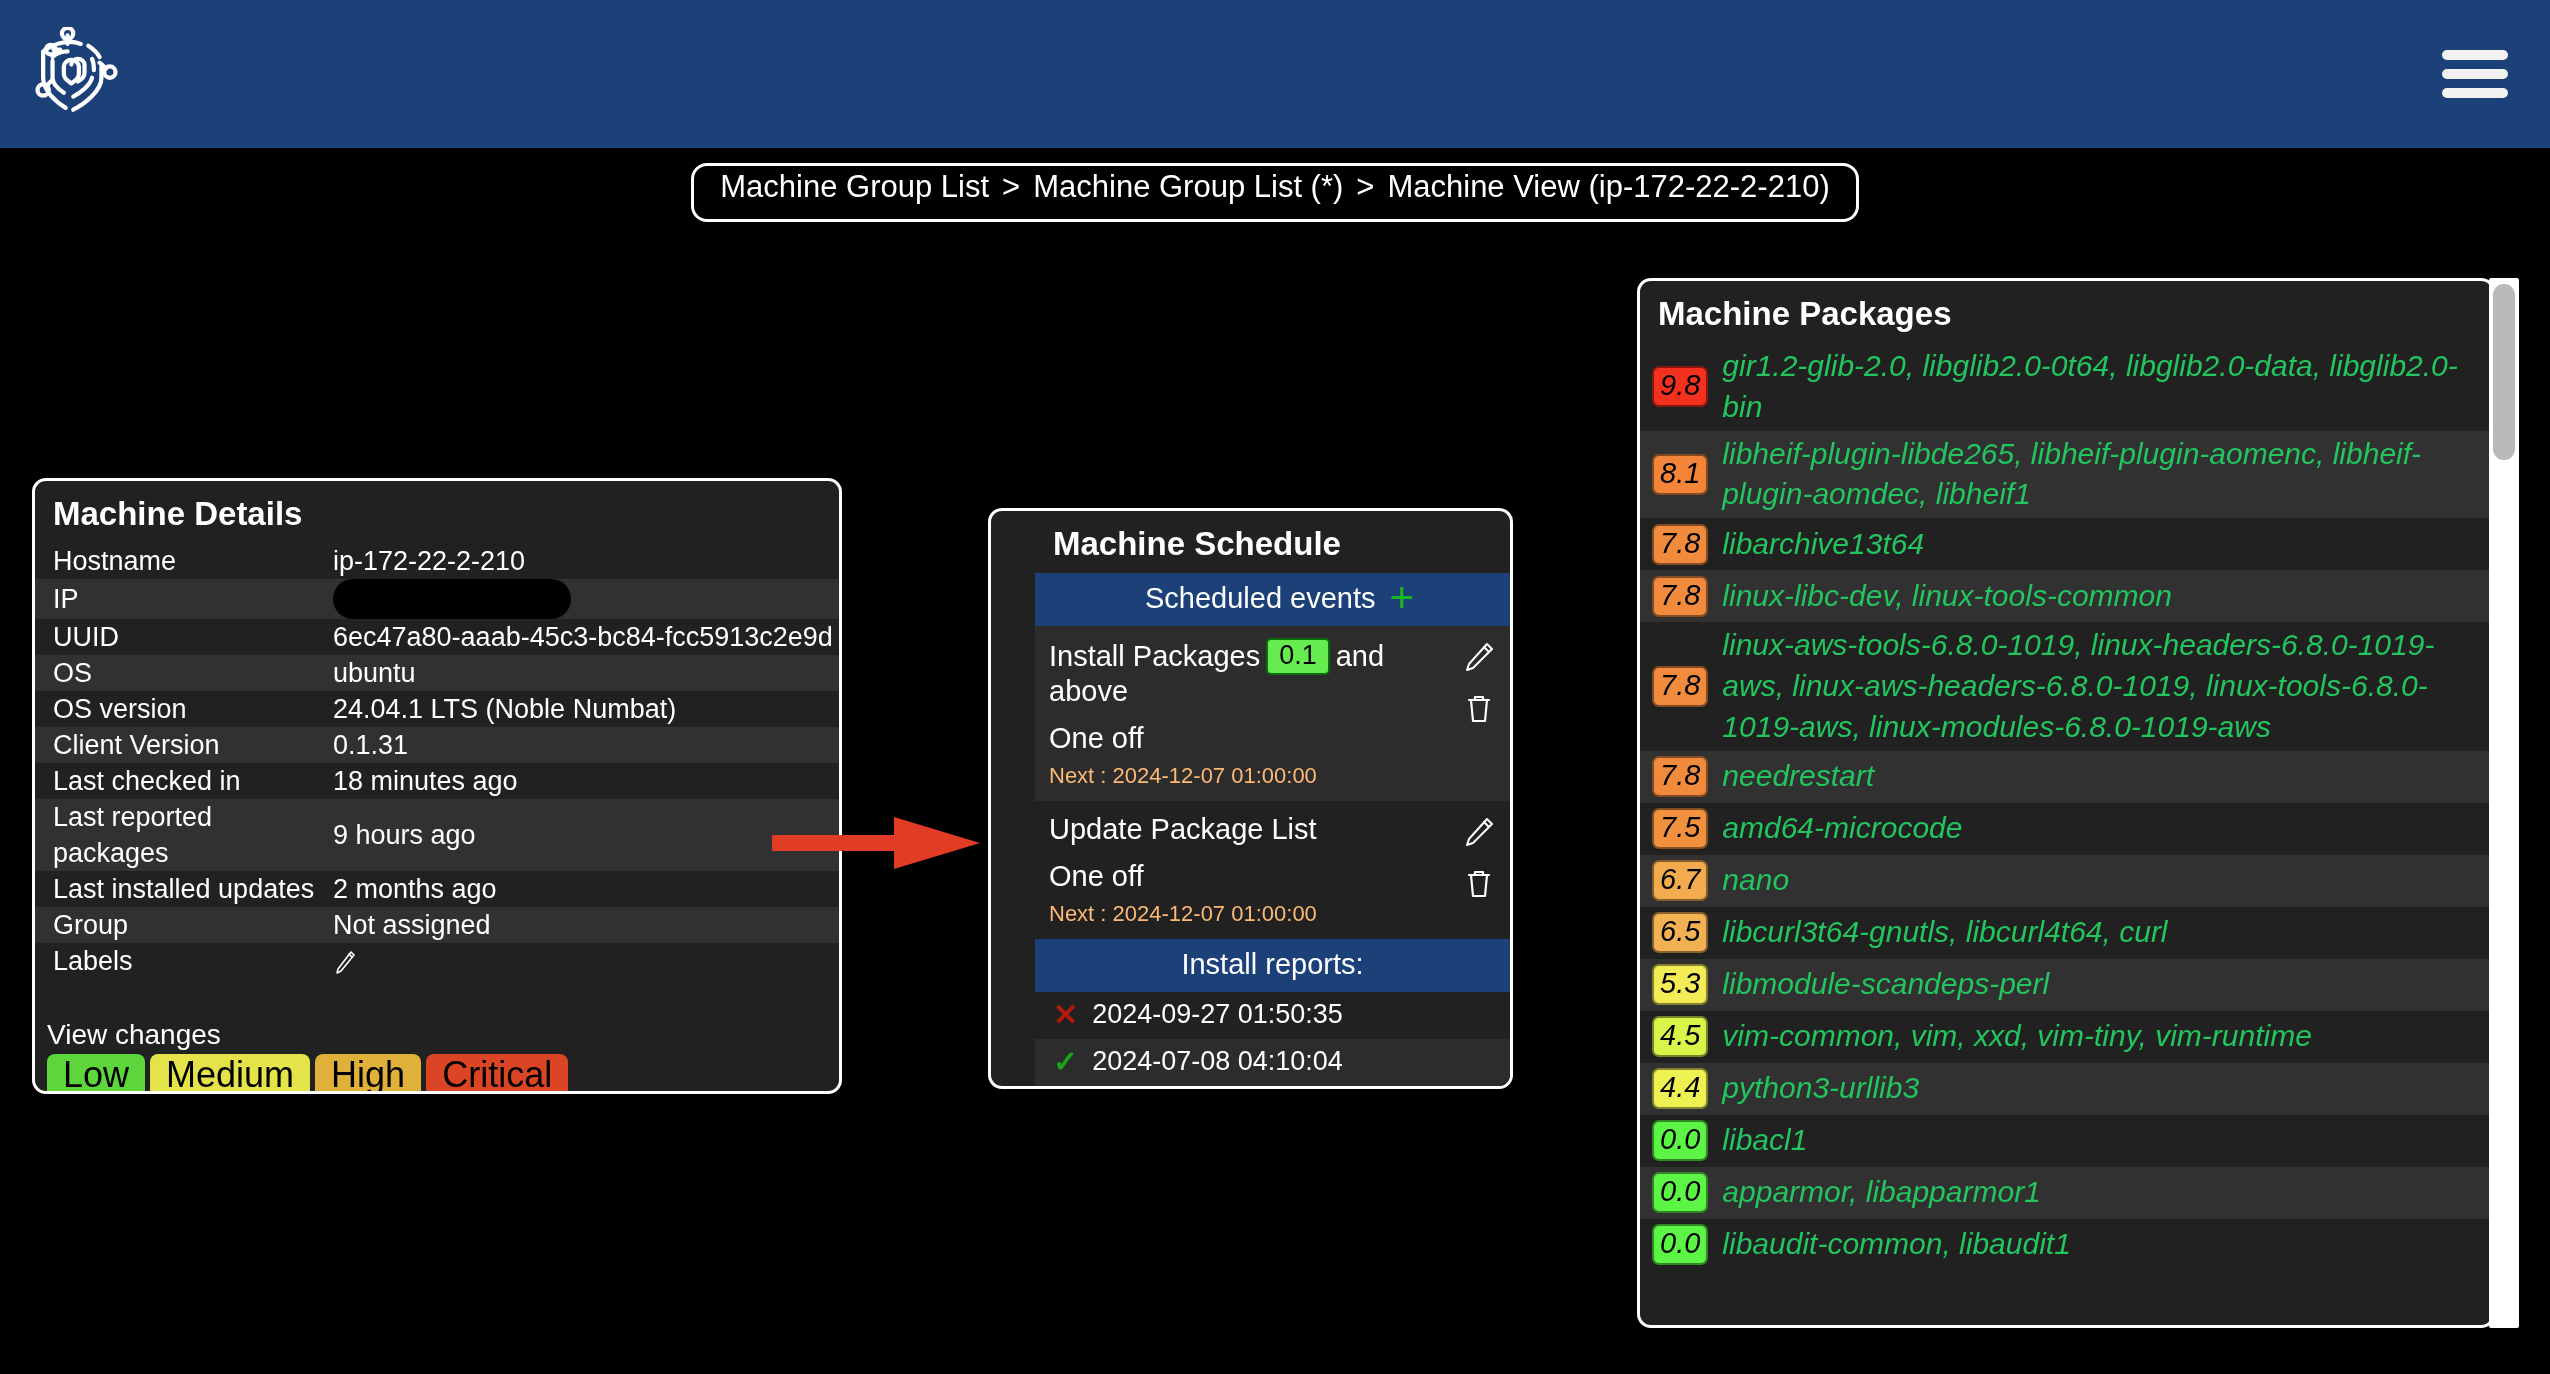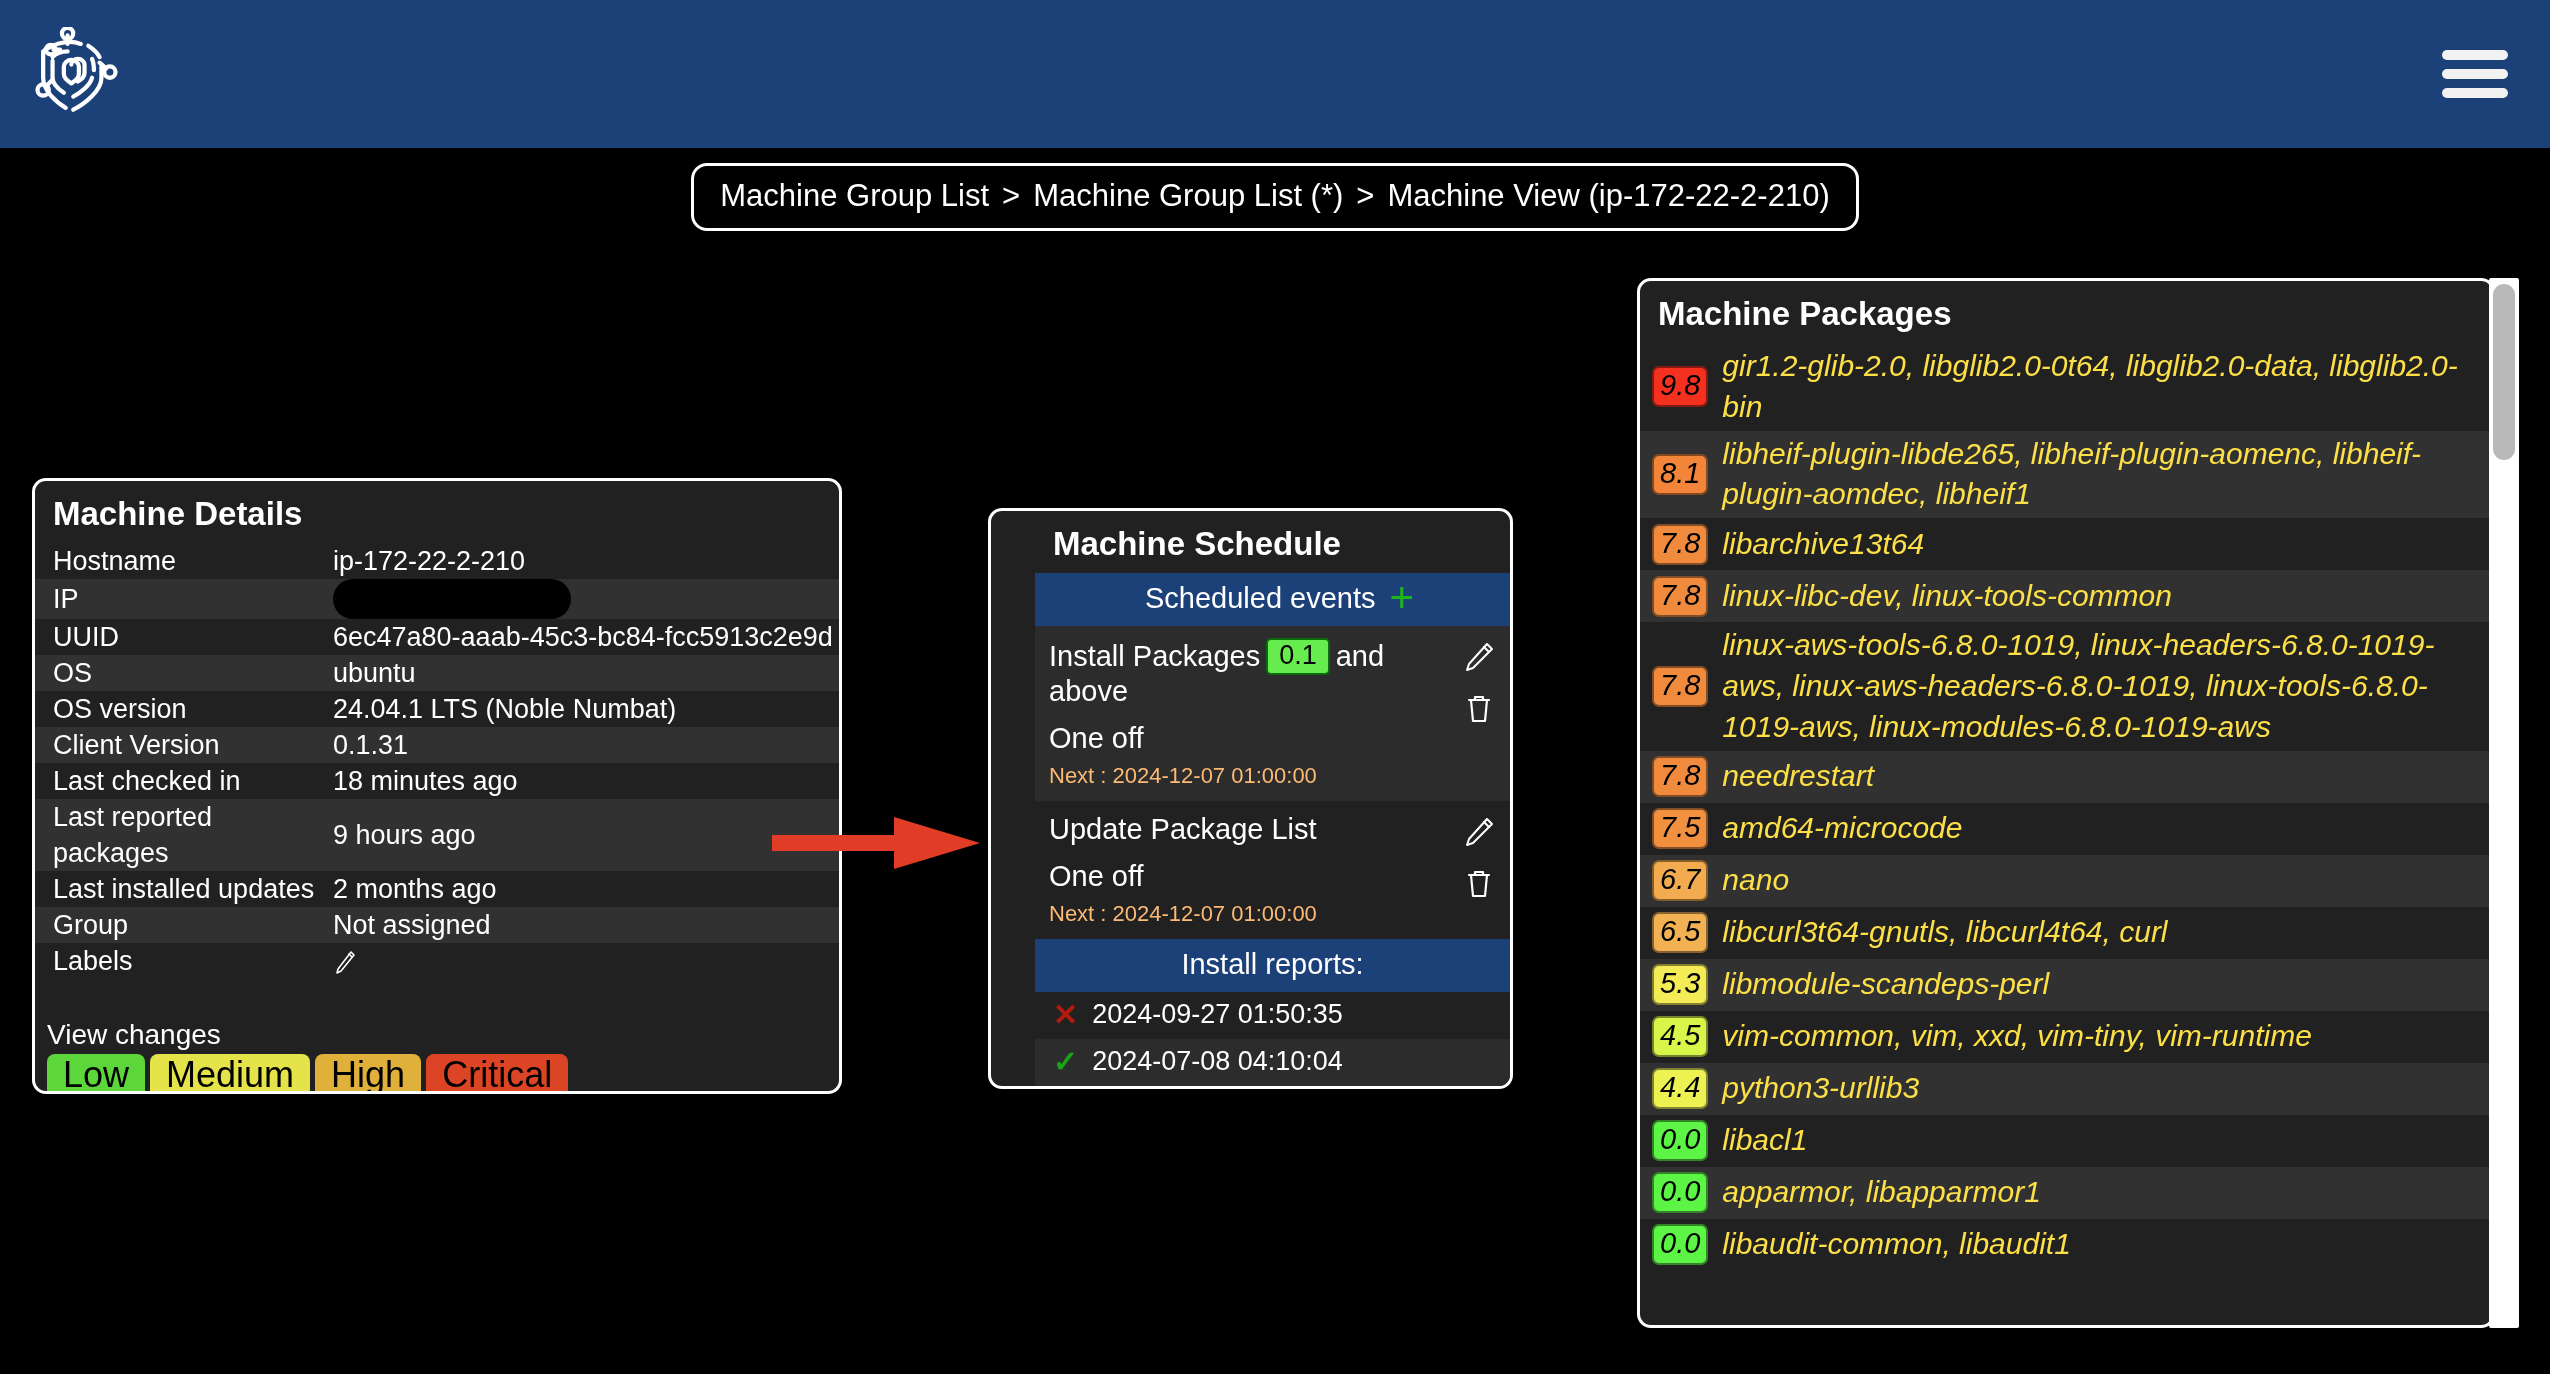--- a/index.html
+++ b/index.html
@@ -32,21 +32,21 @@
 
   
   .breadcrumb-wrap {
     position: absolute; left: 0; top: 163px;
     width: 2550px;
     display: flex; justify-content: center;
   }
   .breadcrumb {
     border: 3px solid #ffffff;
     border-radius: 16px;
-    padding: 12px 26px 14px 26px;
+    padding: 3px 26px 14px 26px;
     background: #000000;
     color: #ffffff;
     font-size: 31px;
     white-space: nowrap;
     display: flex; align-items: center; gap: 13px;
   }
   .breadcrumb .crumb { cursor: pointer; }
   .breadcrumb .sep { color: #ffffff; }
 
   
@@ -188,21 +188,21 @@
     flex: 0 0 auto;
     min-width: 54px;
     text-align: center;
     color: #000000;
     font-size: 29px;
     border-radius: 7px;
     border: 2px solid rgba(0,0,0,.45);
     padding: 1px 6px 3px 6px;
   }
   .pkg-names {
-    color: #fde047;
+    color: #22c55e;
     font-size: 30px;
     line-height: 1.36;
   }
 
   
   .scrollbar {
     position: absolute;
     left: 2489px; top: 278px;
     width: 30px; height: 1050px;
     background: #ffffff;

